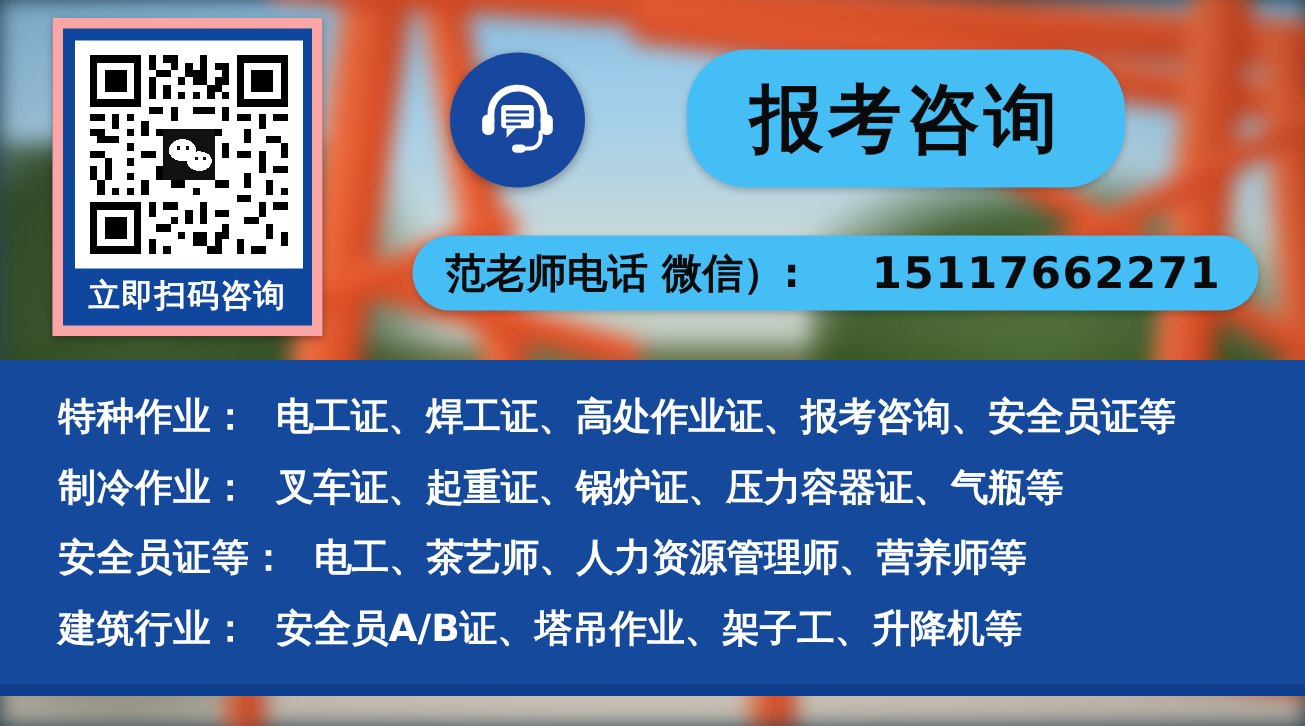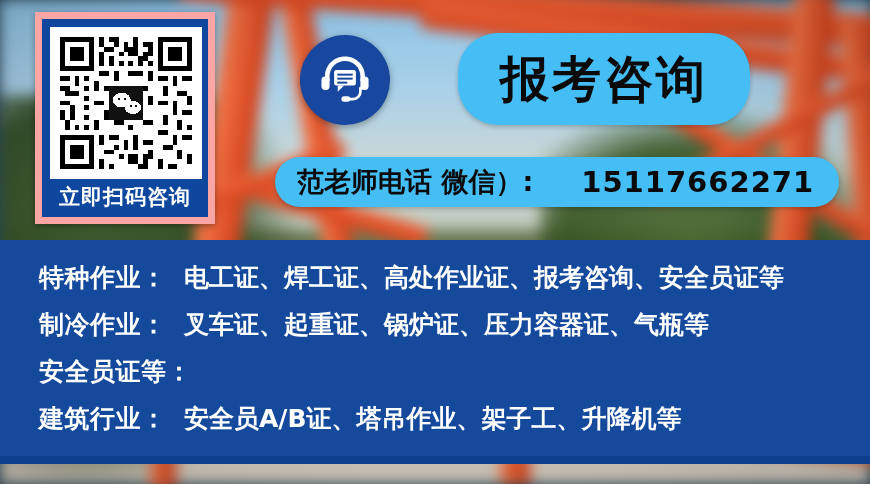--- a/index.html
+++ b/index.html
@@ -291,20 +291,21 @@
         <span class="items">电工证、焊工证、高处作业证、报考咨询、安全员证等</span>
     </div>
     <div class="row">
       <span class="cat">制冷作业</span>
         <span class="colon">：</span>
         <span class="items">叉车证、起重证、锅炉证、压力容器证、气瓶等</span>
     </div>
     <div class="row">
       <span class="cat">安全员证等</span>
         <span class="colon">：</span>
+        <span class="items">电工、茶艺师、人力资源管理师、营养师等</span>
     </div>
     <div class="row">
       <span class="cat">建筑行业</span>
         <span class="colon">：</span>
         <span class="items">安全员A/B证、塔吊作业、架子工、升降机等</span>
     </div>
   </div>
   <div class="panel-bottom"></div>
 
 </div>

